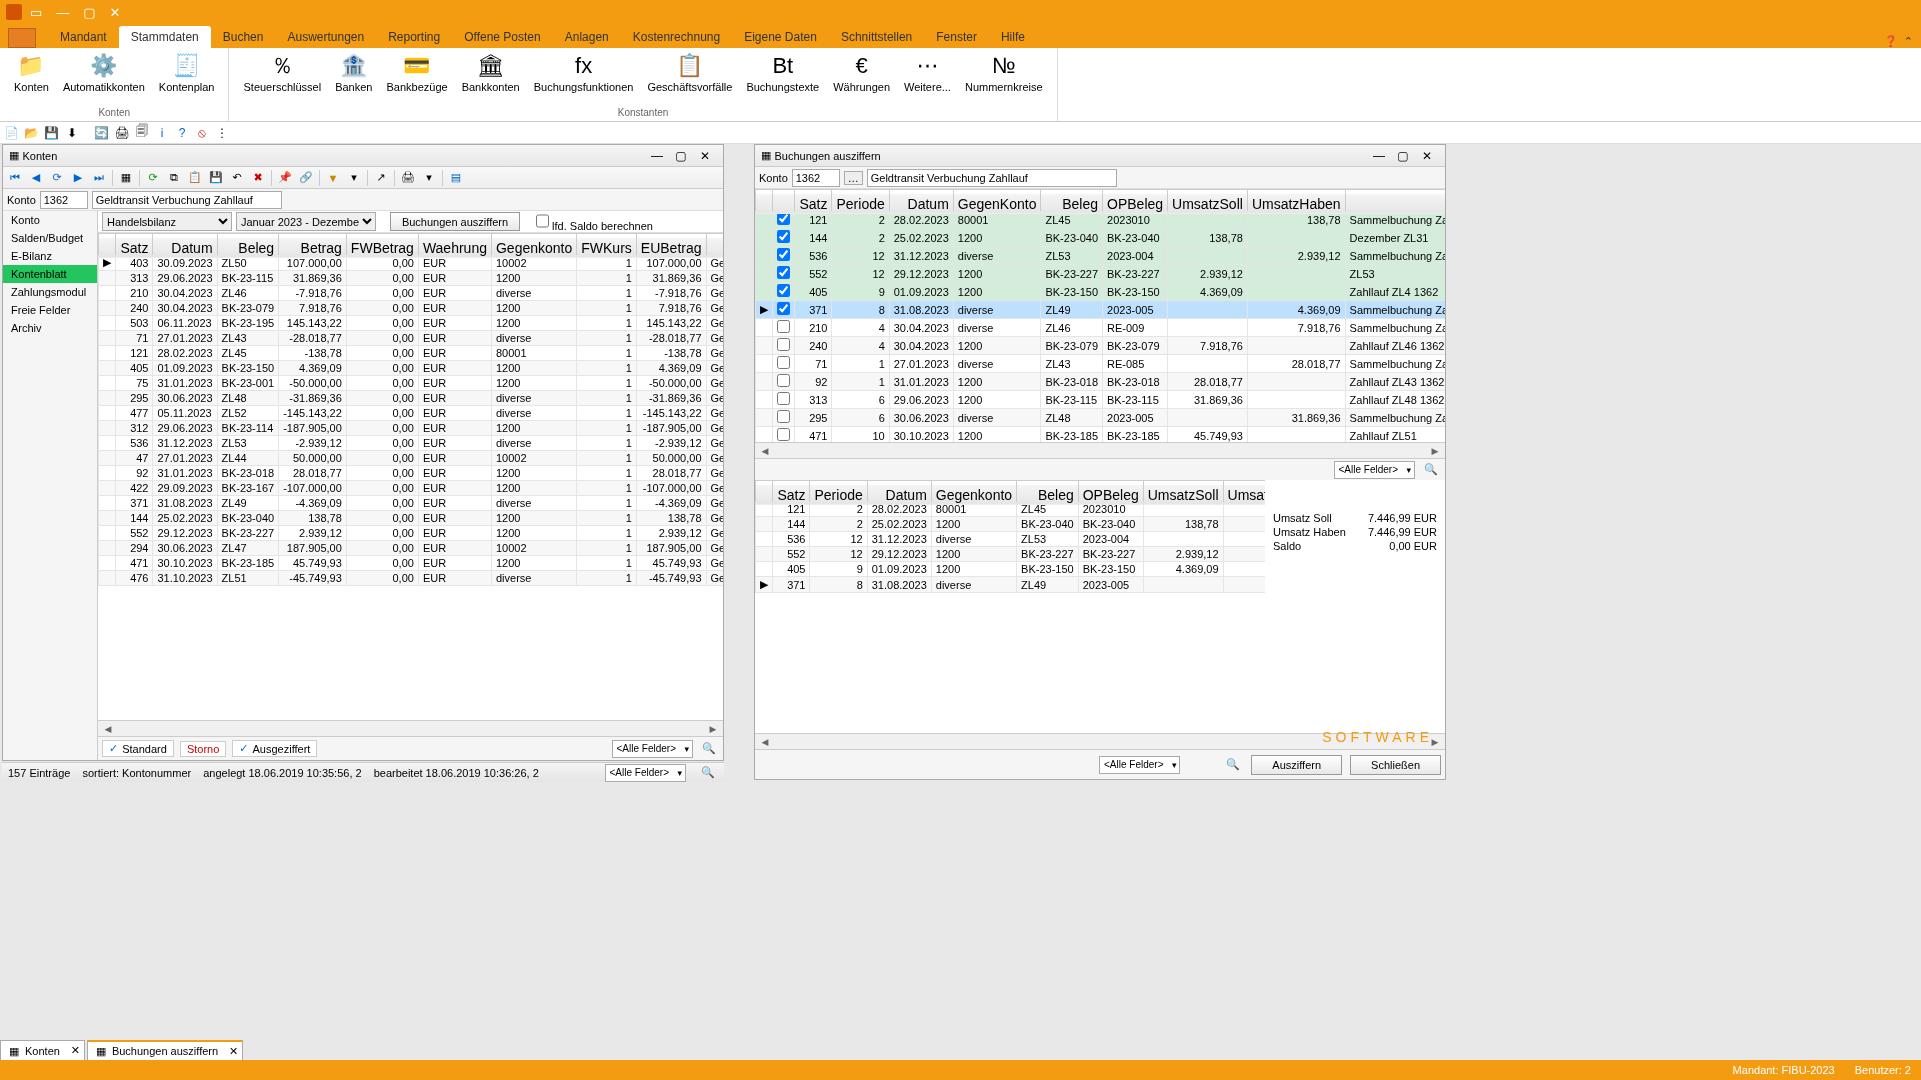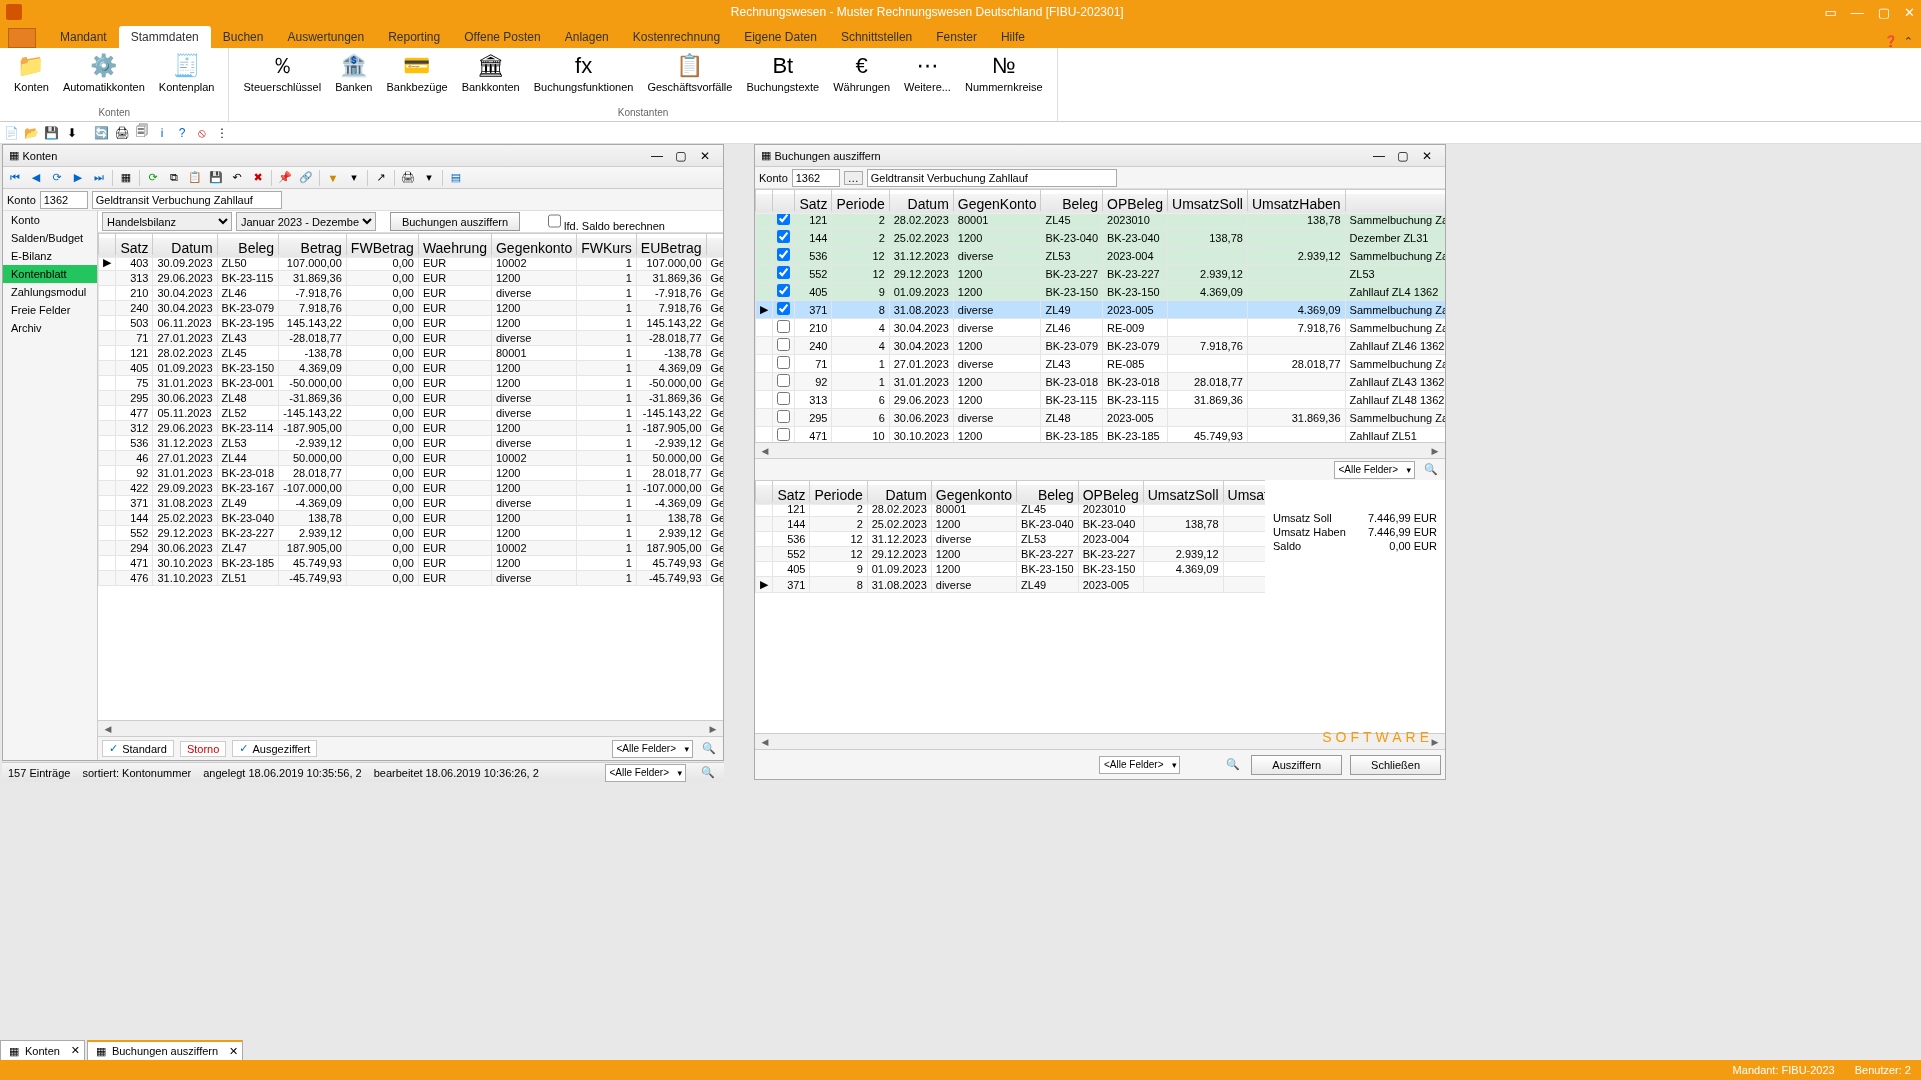--- a/index.html
+++ b/index.html
@@ -64,21 +64,20 @@
 .hscroll{height:16px;background:#f0f0f0;border-top:1px solid #ccc;display:flex;align-items:center;padding:0 2px}
 .hscroll .arr{width:16px;text-align:center;font-size:9px;color:#666}
 select{font-size:11px;height:19px;border:1px solid #aaa}
 input[type=checkbox]{margin:0}
 </style>
 </head>
 <body>
 
 <div class="titlebar">
   <div class="logo"></div>
-  <div class="title">Rechnungswesen - Muster Rechnungswesen Deutschland [FIBU-202301]</div>
   <div class="wc">
     <span>▭</span>
     <span>―</span>
     <span>▢</span>
     <span>✕</span>
   </div>
 </div>
 
 <div class="menubar">
   <div class="mbtn"></div>
@@ -233,21 +232,21 @@
           <div class="sitem sel">Kontenblatt</div>
           <div class="sitem">Zahlungsmodul</div>
           <div class="sitem">Freie Felder</div>
           <div class="sitem">Archiv</div>
         </div>
     <div class="content">
       <div class="formrow" style="background:#fff">
         <select style="width:130px"><option>Handelsbilanz</option></select>
         <select style="width:140px"><option>Januar 2023 - Dezember 2023</option></select>
         <button style="margin-left:10px;width:130px">Buchungen ausziffern</button>
-        <label style="margin-left:24px"><input type="checkbox" style=""> <span>lfd. Saldo berechnen</span></label>
+        <label style="margin-left:12px"><input type="checkbox" style=""> <span>lfd. Saldo berechnen</span></label>
       </div>
       <div class="grid">
         <table id="ltable">
               <thead>
                 <tr>
                   <th></th>
                   <th class="num">Satz</th>
                   <th>Datum</th>
                   <th>Beleg</th>
                   <th class="num">Betrag</th>
@@ -424,21 +423,21 @@
                   <td class="num">-2.939,12</td>
                   <td class="num">0,00</td>
                   <td>EUR</td>
                   <td>diverse</td>
                   <td class="num">1</td>
                   <td class="num">-2.939,12</td>
                   <td>Geldtransit Verbuchung Zahllauf</td>
                 </tr>
                 <tr>
                   <td></td>
-                  <td class="num">46</td>
+                  <td class="num">47</td>
                   <td>27.01.2023</td>
                   <td>ZL44</td>
                   <td class="num">50.000,00</td>
                   <td class="num">0,00</td>
                   <td>EUR</td>
                   <td>10002</td>
                   <td class="num">1</td>
                   <td class="num">50.000,00</td>
                   <td>Geldtransit Verbuchung Zahllauf</td>
                 </tr>

